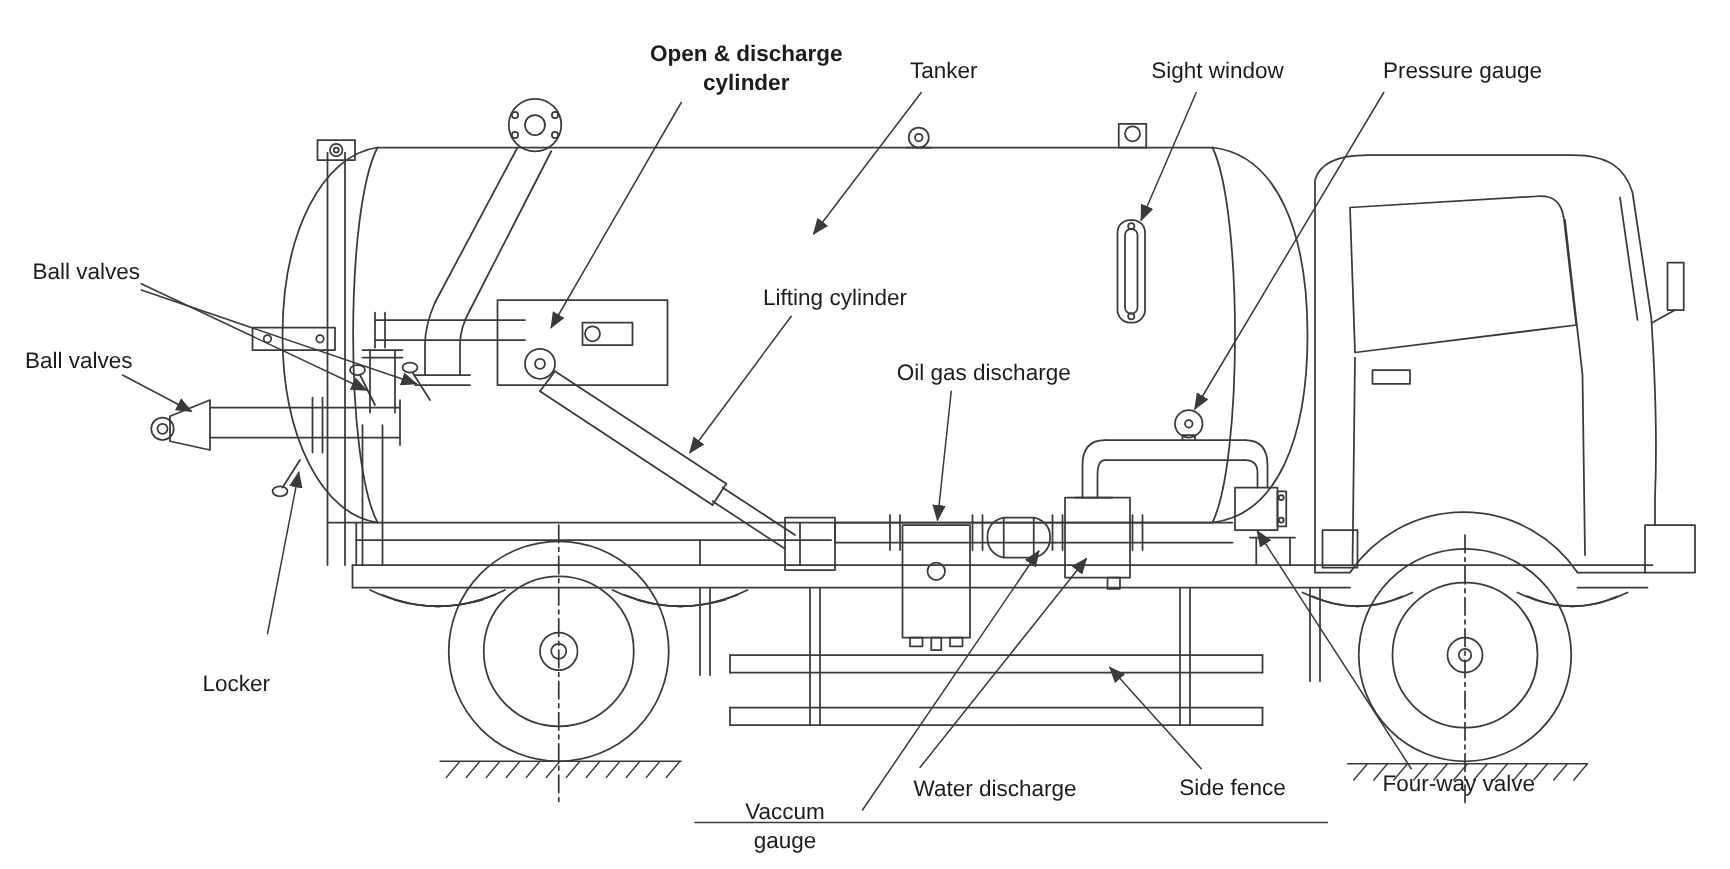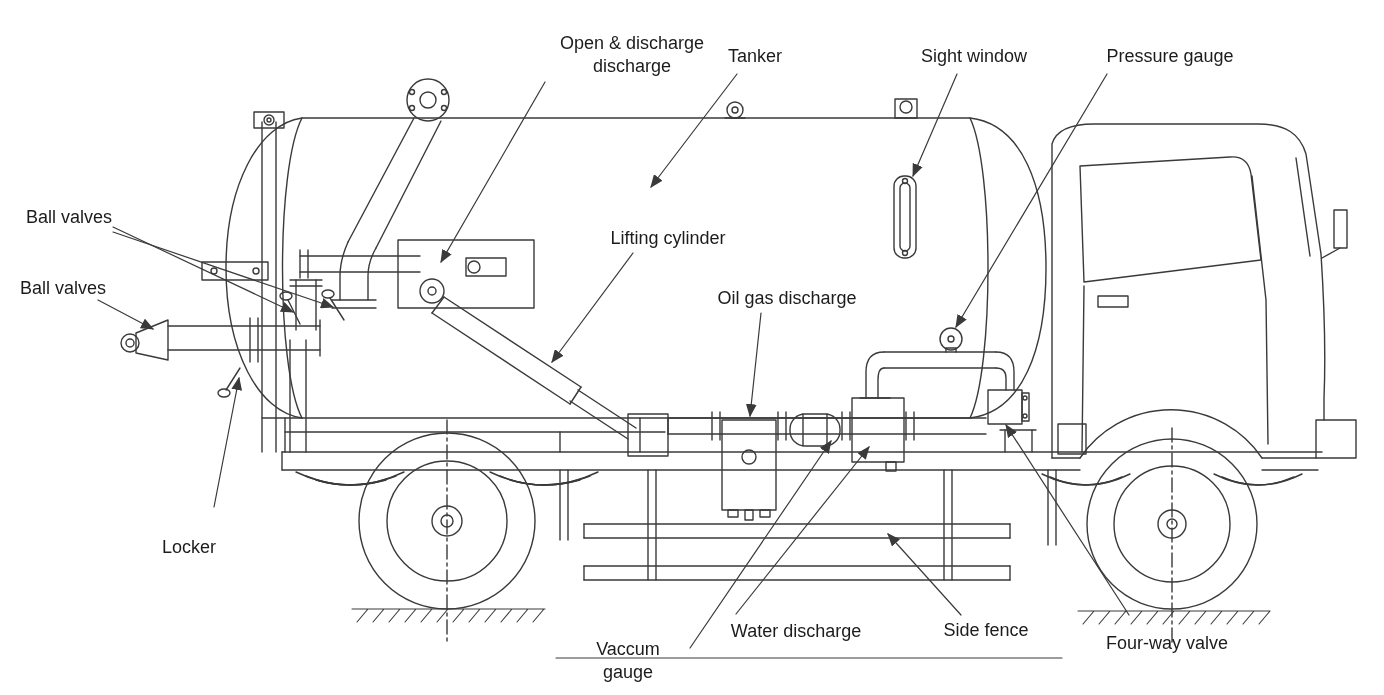--- a/index.html
+++ b/index.html
@@ -271,23 +271,23 @@
       <line x1="761" y1="313" x2="750" y2="416" marker-end="url(#arw)"></line>
       <line x1="214" y1="507" x2="239" y2="378" marker-end="url(#arw)"></line>
       <line x1="690" y1="648" x2="831" y2="441" marker-end="url(#arw)"></line>
       <line x1="736" y1="614" x2="869" y2="447" marker-end="url(#arw)"></line>
       <line x1="961" y1="615" x2="888" y2="534" marker-end="url(#arw)"></line>
       <line x1="1129" y1="615" x2="1006" y2="425" marker-end="url(#arw)"></line>
       <line x1="556" y1="658" x2="1062" y2="658"></line>
     </g>
   </svg>
 
-  <div class="lbl center" style="left:632px;top:32px;">
+  <div class="lbl center" style="left:597px;top:32px;font-weight:bold;">
     <span>Open &amp; discharge</span><br>
-    <span>discharge</span>
+    <span>cylinder</span>
   </div>
 
   <div class="lbl center" style="left:755px;top:45px;">Tanker</div>
 
   <div class="lbl center" style="left:974px;top:45px;">Sight window</div>
 
   <div class="lbl center" style="left:1150px;top:45px;margin-left:20px;">Pressure gauge</div>
 
   <div class="lbl" style="left:26px;top:206px;">Ball valves</div>
 
@@ -301,15 +301,15 @@
 
   <div class="lbl center" style="left:628px;top:594px;margin-top:44px;">
     <span>Vaccum</span><br>
     <span>gauge</span>
   </div>
 
   <div class="lbl center" style="left:796px;top:620px;">Water discharge</div>
 
   <div class="lbl center" style="left:986px;top:619px;">Side fence</div>
 
-  <div class="lbl center" style="left:1167px;top:632px;">Four-way valve</div>
+  <div class="lbl center" style="left:1167px;top:616px;">Four-way valve</div>
 
 </div>
 
 </body></html>

